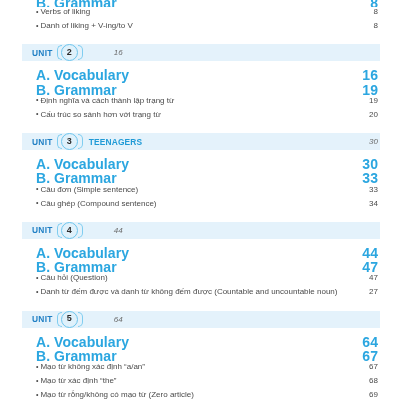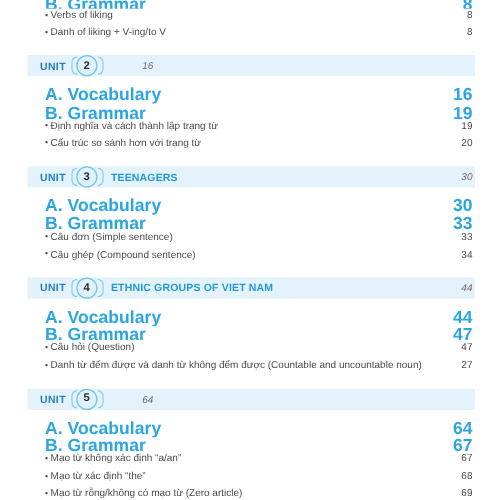--- a/index.html
+++ b/index.html
@@ -238,21 +238,20 @@
       </div>
       <div class="unit-band">
         <div class="unit-word">UNIT</div>
         <div class="unit-badge">
           <div class="bracket-l"></div>
           <div class="bracket-r"></div>
           <div class="circle">
             <span>4</span>
           </div>
         </div>
-        <div class="unit-title">ETHNIC GROUPS OF VIET NAM</div>
         <div class="unit-page">44</div>
       </div>
       <div class="row section">
         <div class="label">A. Vocabulary</div>
         <div class="page">44</div>
       </div>
       <div class="row section">
         <div class="label">B. Grammar</div>
         <div class="page">47</div>
       </div>

